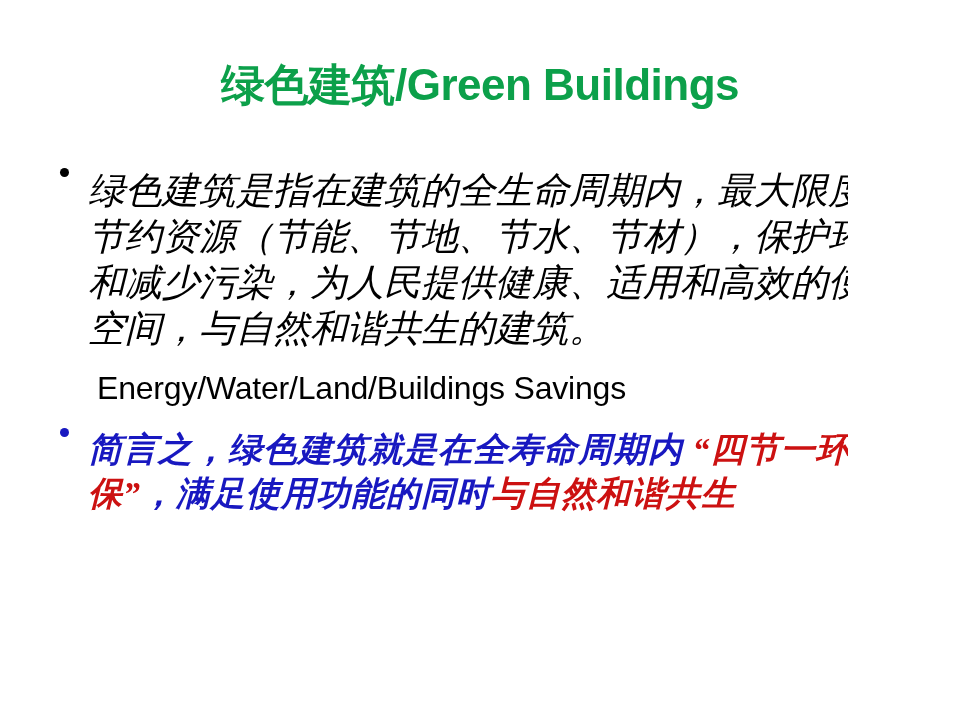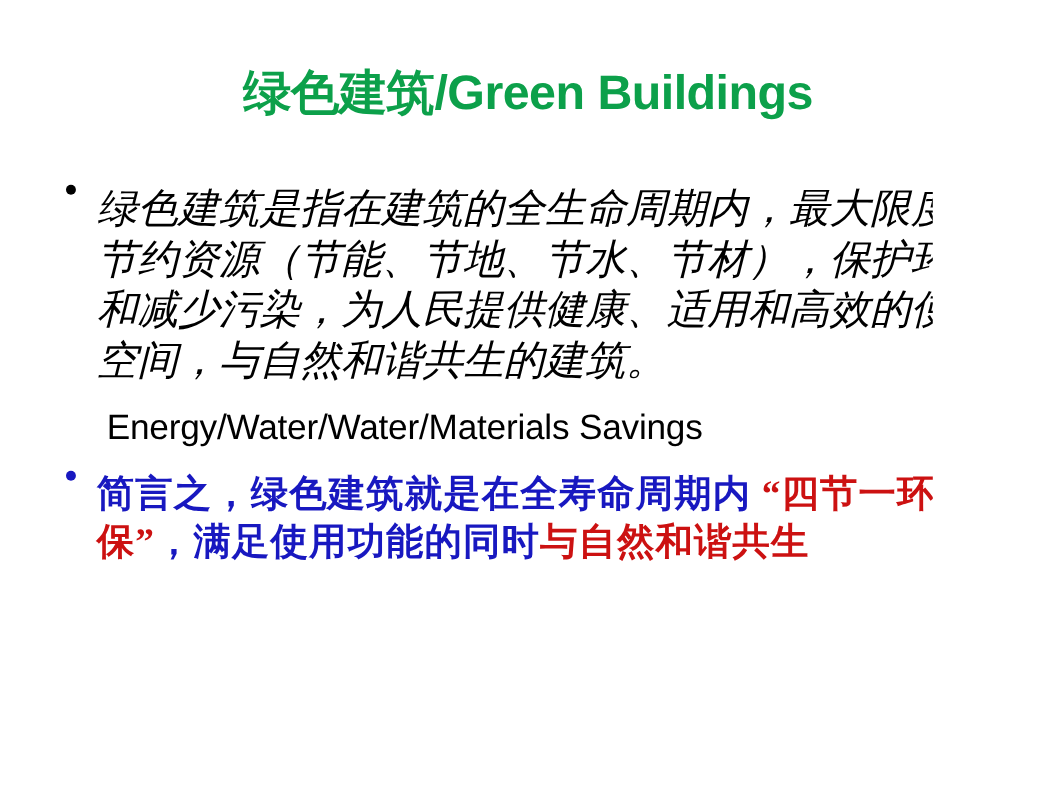--- a/index.html
+++ b/index.html
@@ -88,20 +88,21 @@
     white-space: nowrap;
   }
 
   
   .row-two {
     margin-top: 20px;
   }
   .para-script {
     font-family: "Liberation Serif", "DejaVu Serif", serif;
     font-weight: 700;
+    font-style: italic;
     font-size: 34px;
     line-height: 44px;
     letter-spacing: 1px;
     word-break: break-all;
   }
   .seg-blue { color: #1818C0; }
   .seg-red  { color: #CC1111; }
 </style>
 </head>
 <body>
@@ -112,21 +113,21 @@
     <span class="t-cjk">绿色建筑</span><span class="t-en">/Green Buildings</span>
   </div>
 
   <div id="body">
 
     <div class="bullet-row">
       <span class="bullet-dot" style="background: rgb(0, 0, 0);"></span>
       <div class="para-black" style="color: rgb(0, 0, 0);">绿色建筑是指在建筑的全生命周期内，最大限度地节约资源（节能、节地、节水、节材），保护环境和减少污染，为人民提供健康、适用和高效的使用空间，与自然和谐共生的建筑。</div>
     </div>
 
-    <div class="sub-line" style="color: rgb(0, 0, 0);">Energy/Water/Water/Materials Savings</div>
+    <div class="sub-line" style="color: rgb(0, 0, 0);">Energy/Water/Land/Buildings Savings</div>
 
     <div class="bullet-row row-two">
       <span class="bullet-dot" style="background: rgb(24, 24, 192);"></span>
       <div class="para-script">
         <span class="seg-blue" style="color: rgb(24, 24, 192);">简言之，绿色建筑就是在全寿命周期内 </span><span class="seg-red" style="color: rgb(204, 17, 17);">“四节一环保”</span><span class="seg-blue" style="color: rgb(24, 24, 192);">，满足使用功能的同时</span><span class="seg-red" style="color: rgb(204, 17, 17);">与自然和谐共生</span>
       </div>
     </div>
 
   </div>
 </div>

